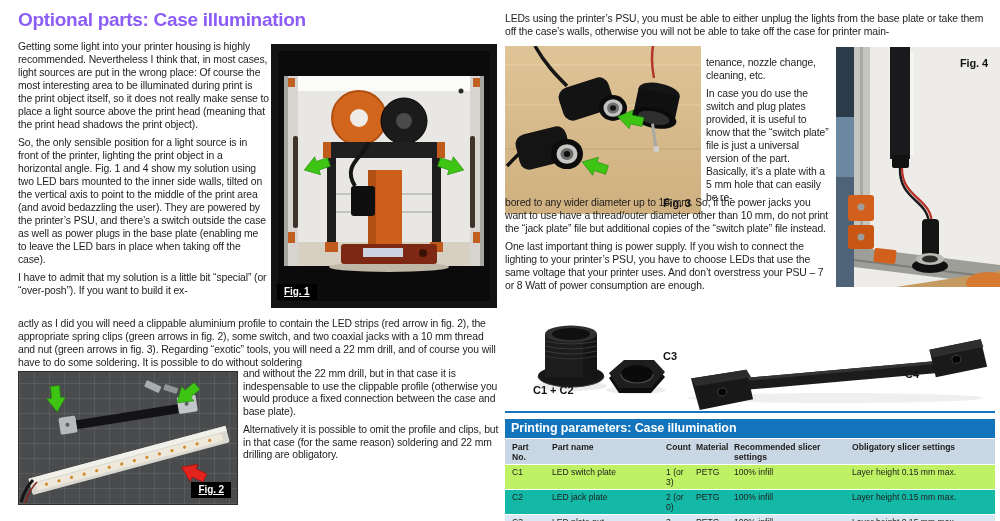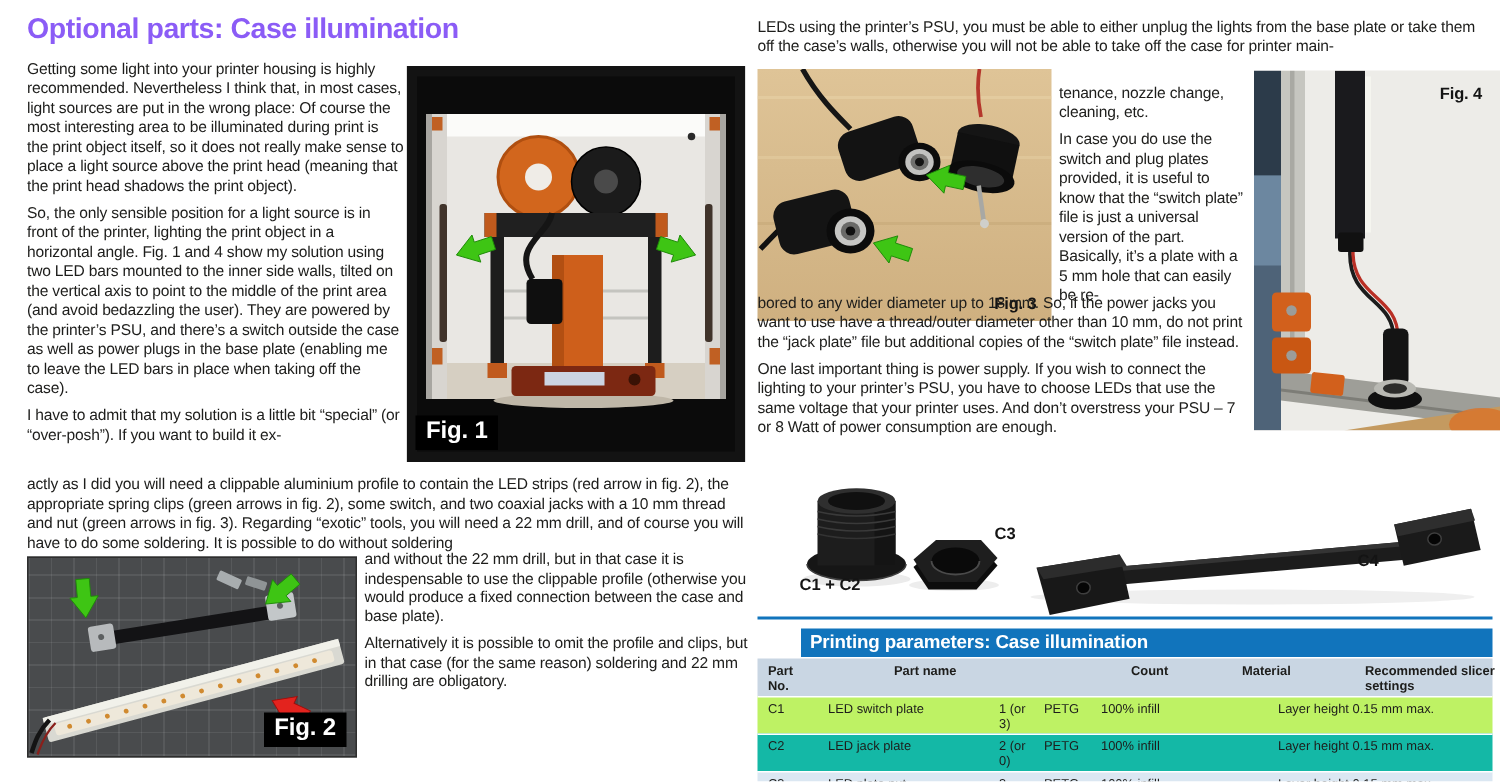--- a/index.html
+++ b/index.html
@@ -28,38 +28,38 @@
           background-image:
             repeating-linear-gradient(0deg, rgba(255,255,255,0.08) 0 1px, rgba(0,0,0,0) 1px 15px),
             repeating-linear-gradient(90deg, rgba(255,255,255,0.08) 0 1px, rgba(0,0,0,0) 1px 15px); }
   #fig3 { left:505px; top:46px;  width:196px; height:168px;
           background:linear-gradient(180deg,#dfc497 0%, #d8bc8e 40%, #cfb080 100%);text-align:center; }
   #fig4 { left:836px; top:47px;  width:164px; height:240px; background:#edece8; }
   #parts-figure { left:505px; top:322px; width:495px; height:88px; background:#fff; overflow:visible; }
 
   .fig-badge {
     position:absolute; background:#000; color:#fff; font-weight:bold;
-    font-size:16px; padding:2px 7px 3px 7px; letter-spacing:-0.1px;
+    font-size:10px; padding:2px 7px 3px 7px; letter-spacing:-0.1px;text-decoration:underline;
   }
   .badge-bl { left:6px; bottom:8px; }
   .badge-br { right:6px; bottom:6px; }
   .fig-label-plain { position:absolute; font-weight:bold; font-size:11px; color:#141414; letter-spacing:-0.1px; }
   .label-fig3 { right:10px; bottom:5px; }
   .label-fig4 { right:12px; top:10px; }
   .part-label { position:absolute; font-weight:bold; font-size:11px; color:#141414; }
 
   #table-rule { position:absolute; left:505px; top:411px; width:490px; height:2px; }
 
   #ptable { position:absolute; left:505px; top:419px; width:490px; }
   .ptable-title {
     color:#fff; font-weight:bold; font-size:12.5px; letter-spacing:-0.1px;
-    padding:2px 6px 4px 6px; height:13px;margin-left:29px;
+    padding:2px 6px 4px 6px; height:13px;
   }
   .theader, .trow { display:grid; grid-template-columns:40px 114px 30px 38px 118px 150px; }
-  .theader { font-weight:bold; font-size:8.6px; margin-top:1px;gap:44px; }
+  .theader { font-weight:bold; font-size:8.6px; margin-top:1px; }
   .theader .tcell { padding:3px 2px 2px 7px; }
   .trow { font-size:8.6px; border-top:1px solid #ffffff; }
   .trow .tcell { padding:3px 2px 2px 7px; white-space:pre-line; line-height:9.6px; }
 </style>
 </head>
 <body>
 
 <div class="page">
 
   <div class="page-title">Optional parts: Case illumination</div>

